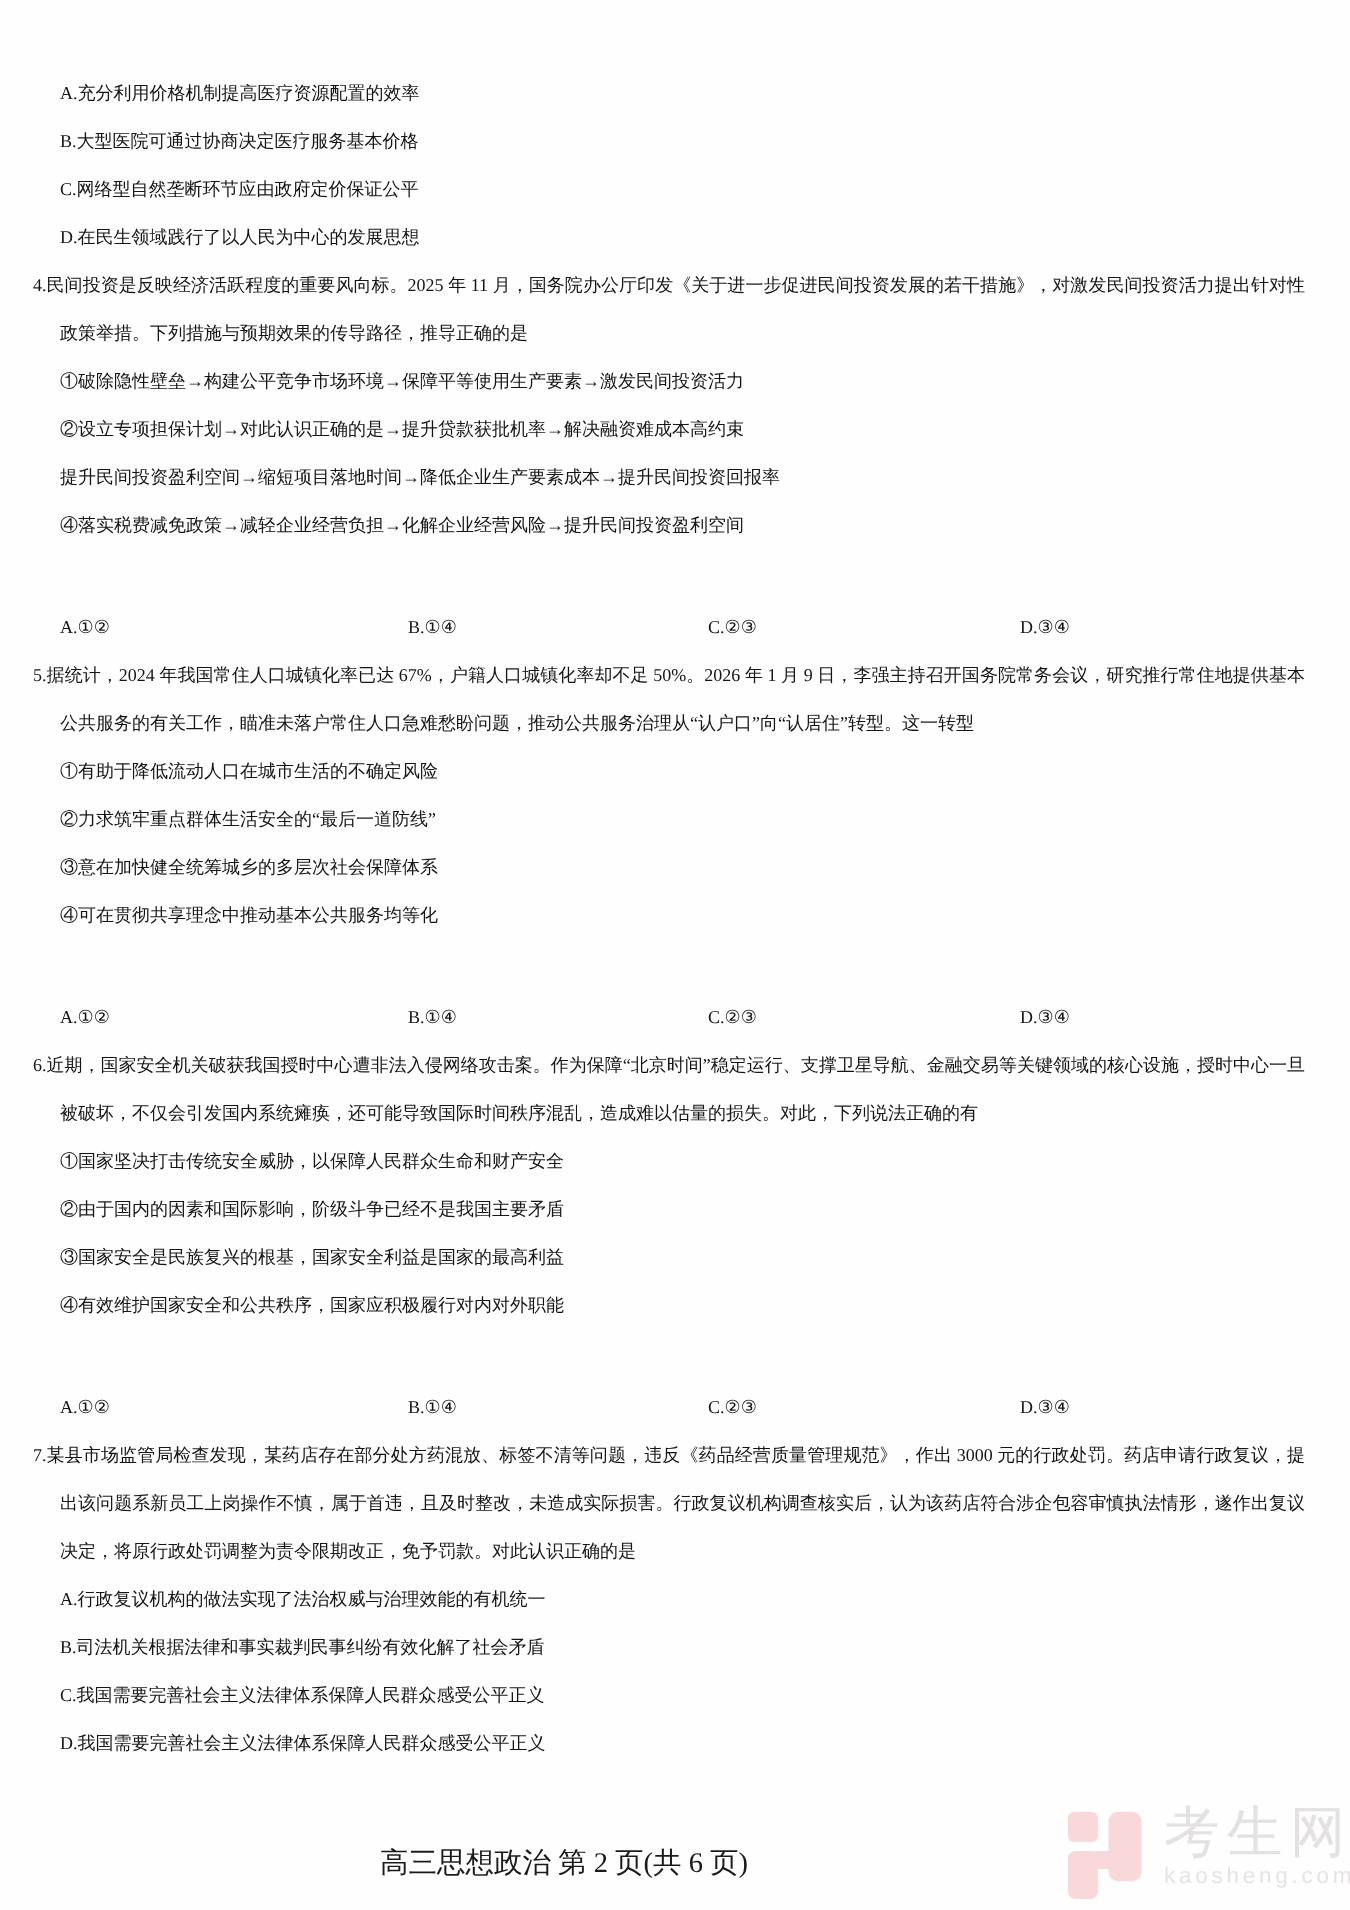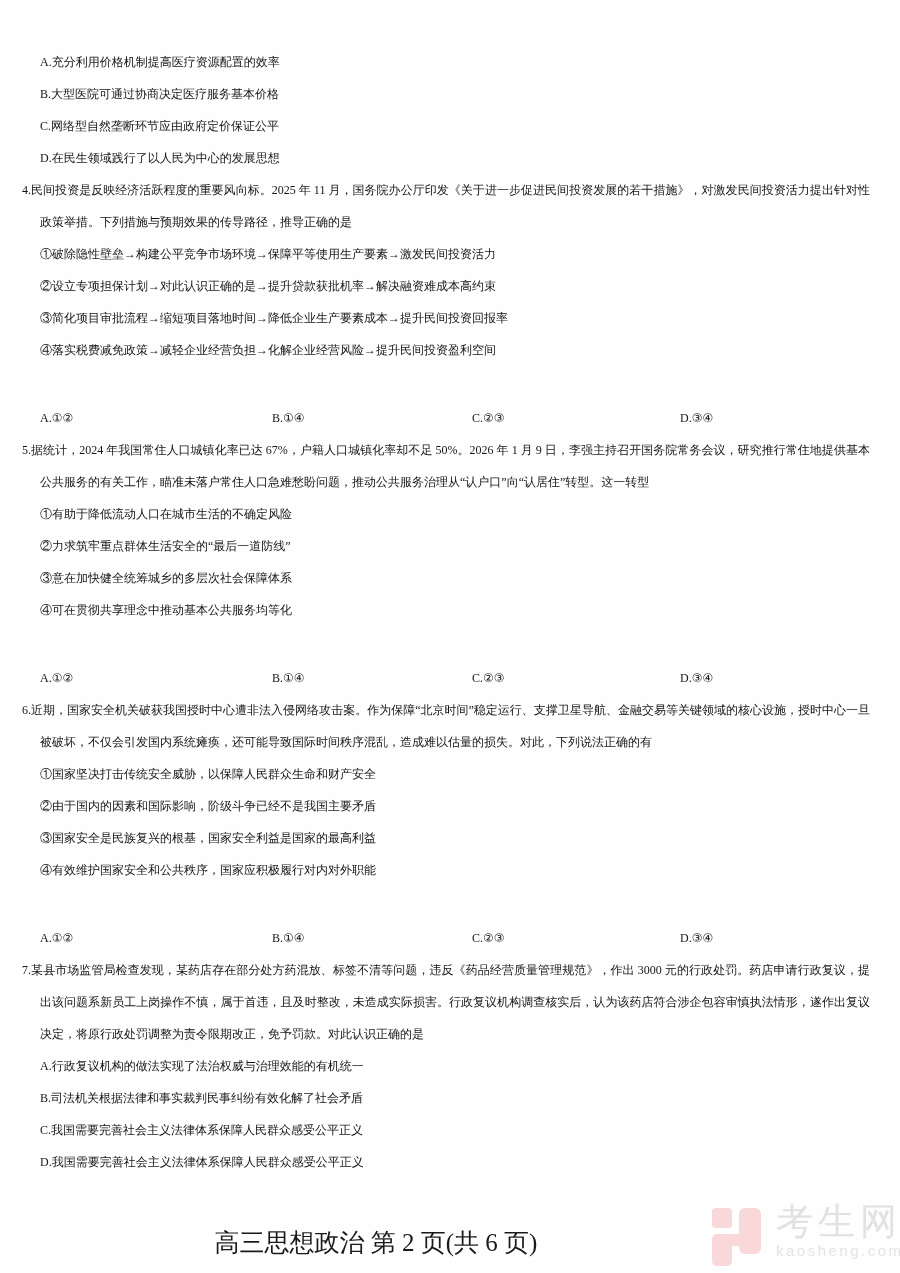--- a/index.html
+++ b/index.html
@@ -35,21 +35,21 @@
   }
   .choices-row span { display: inline-block; }
   .choices-row .c1 { width: 232px; }
   .choices-row .c2 { width: 200px; }
   .choices-row .c3 { width: 208px; margin-top: 36px; }
   .footer {
     position: absolute;
     top: 1228px; left: 0;
     width: 752px;
     text-align: center;
-    font-size: 25px;
+    font-size: 19px;
     line-height: 30px;
     color: #1a1a1a;
   }
   
   .wm {
     position: absolute;
     left: 712px; top: 1202px;
     display: flex;
     align-items: flex-start;
   }
@@ -80,21 +80,21 @@
 <div class="content">
 
   <div class="opt-line">A.充分利用价格机制提高医疗资源配置的效率</div>
   <div class="opt-line">B.大型医院可通过协商决定医疗服务基本价格</div>
   <div class="opt-line">C.网络型自然垄断环节应由政府定价保证公平</div>
   <div class="opt-line">D.在民生领域践行了以人民为中心的发展思想</div>
 
   <p class="stem"><span>4.</span><span>民间投资是反映经济活跃程度的重要风向标。2025 年 11 月，国务院办公厅印发《关于进一步促进民间投资发展的若干措施》，对激发民间投资活力提出针对性政策举措。下列措施与预期效果的传导路径，推导正确的是</span></p>
   <div class="sub-line">①破除隐性壁垒→构建公平竞争市场环境→保障平等使用生产要素→激发民间投资活力</div>
   <div class="sub-line">②设立专项担保计划→对此认识正确的是→提升贷款获批机率→解决融资难成本高约束</div>
-  <div class="sub-line">③简化项目审批流程→缩短项目落地时间→降低企业生产要素成本→提升民间投资回报率</div>
+  <div class="sub-line">提升民间投资盈利空间→缩短项目落地时间→降低企业生产要素成本→提升民间投资回报率</div>
   <div class="sub-line">④落实税费减免政策→减轻企业经营负担→化解企业经营风险→提升民间投资盈利空间</div>
   <div class="choices-row">
     <span class="c1">A.①②</span><span class="c2">B.①④</span><span class="c3">C.②③</span><span class="c4">D.③④</span>
   </div>
 
   <p class="stem"><span>5.</span><span>据统计，2024 年我国常住人口城镇化率已达 67%，户籍人口城镇化率却不足 50%。2026 年 1 月 9 日，李强主持召开国务院常务会议，研究推行常住地提供基本公共服务的有关工作，瞄准未落户常住人口急难愁盼问题，推动公共服务治理从“认户口”向“认居住”转型。这一转型</span></p>
   <div class="sub-line">①有助于降低流动人口在城市生活的不确定风险</div>
   <div class="sub-line">②力求筑牢重点群体生活安全的“最后一道防线”</div>
   <div class="sub-line">③意在加快健全统筹城乡的多层次社会保障体系</div>
   <div class="sub-line">④可在贯彻共享理念中推动基本公共服务均等化</div>

